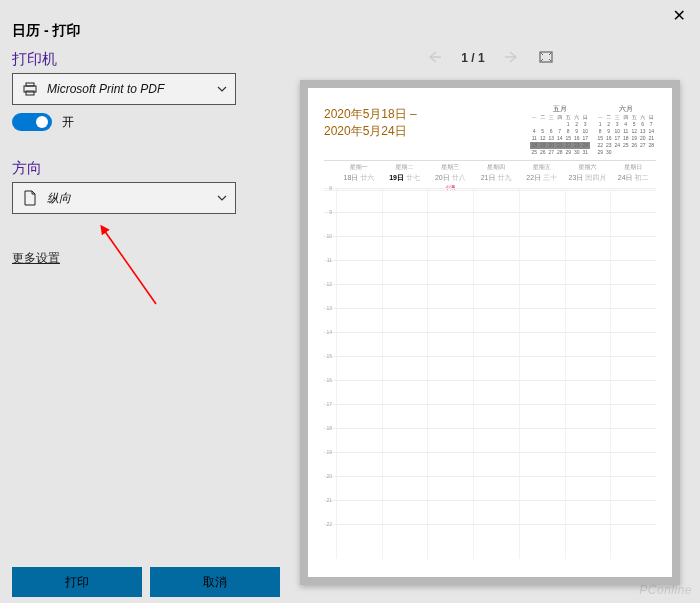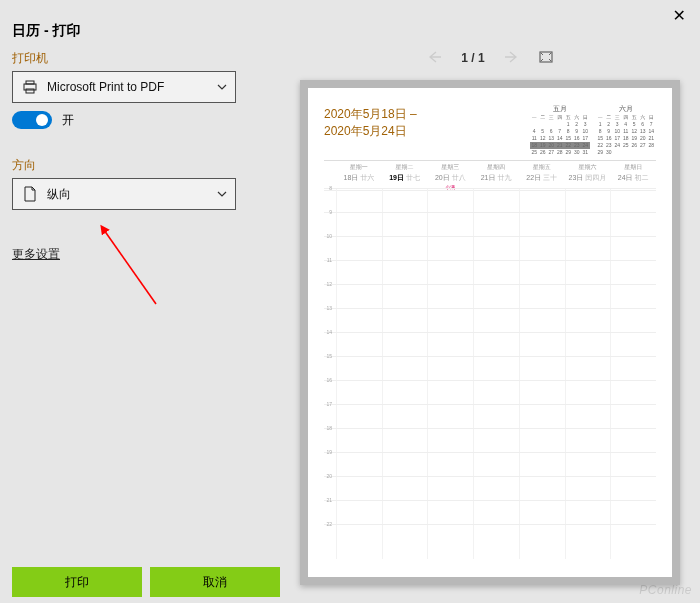--- a/index.html
+++ b/index.html
@@ -1,33 +1,33 @@
 <!DOCTYPE html>
 <html><head>
 <meta charset="utf-8">
 <style>
   * { box-sizing: border-box; margin: 0; padding: 0; }
   html, body { width: 700px; height: 603px; overflow: hidden; font-family: "Segoe UI", "Microsoft YaHei", sans-serif; background: #e6e6e6; }
   .window { position: relative; width: 700px; height: 603px; background: #e6e6e6; }
   .close-btn { position: absolute; top: 8px; right: 14px; font-size: 16px; line-height: 1; cursor: pointer; color: #000; }
   .left-pane { position: absolute; left: 0; top: 8px; width: 280px; height: 603px; padding: 14px 12px 0 12px; }
   .left-pane h1 { font-size: 14px; font-weight: 600; margin-bottom: 10px; }
-  .section-label { font-size: 12px; color: #a16207; margin: 6px 0 4px 0; }
+  .section-label { font-size: 15px; color: #4c1d95; margin: 6px 0 4px 0; }
   .dropdown { position: relative; width: 224px; height: 32px; border: 1px solid #555; background: #f2f2f2; display: flex; align-items: center; padding: 0 8px; cursor: pointer; }
   .dropdown .dd-icon { width: 18px; height: 18px; display: flex; align-items: center; justify-content: center; margin-right: 8px; }
-  .dropdown .dd-text { font-size: 12px; color: #111; }
+  .dropdown .dd-text { font-size: 12px; color: #111; font-style: italic; }
   .dropdown .chevron { position: absolute; right: 8px; top: 50%; transform: translateY(-50%); }
   .sub-label { font-size: 12px; color: #222; margin-top: 14px; }
   .toggle-row { display: flex; align-items: center; margin-top: 8px; }
   .toggle { width: 40px; height: 18px; background: #0078d4; border-radius: 10px; position: relative; cursor: pointer; margin-right: 10px; }
   .toggle .knob { position: absolute; width: 12px; height: 12px; background: #fff; border-radius: 50%; top: 3px; right: 4px; }
   .toggle-text { font-size: 12px; }
   .more-link { font-size: 12px; color: #222; text-decoration: underline; cursor: pointer; margin-top: 36px; display: inline-block; }
   .bottom-buttons { position: absolute; left: 12px; bottom: 14px; display: flex; gap: 8px; }
-  .btn { width: 130px; height: 30px; background: #84cc16; border: none; font-size: 12px; cursor: pointer; display: flex; align-items: center; justify-content: center; }
+  .btn { width: 130px; height: 30px; background: #0369a1; border: none; font-size: 12px; cursor: pointer; display: flex; align-items: center; justify-content: center; }
   .arrow-annot { position: absolute; pointer-events: none; }
 
   .preview-area { position: absolute; left: 290px; top: 44px; width: 400px; height: 548px; }
   .pager { position: absolute; left: 0; top: 0; right: 0; height: 28px; display: flex; align-items: center; justify-content: center; gap: 20px; color: #555; font-size: 12px; }
   .pager .nav-arrow { color: #bbb; cursor: pointer; }
   .pager .full { color: #555; cursor: pointer; }
 
   .page-wrap { position: absolute; left: 10px; top: 36px; width: 380px; height: 505px; background: #b8b8b8; box-shadow: 0 2px 6px rgba(0,0,0,0.25); }
   .page { position: absolute; left: 8px; top: 8px; right: 8px; bottom: 8px; background: #fff; padding: 18px 16px 16px 16px; color: #444; }
   .page .date-title { font-size: 12px; color: #a16207; line-height: 1.4; }

